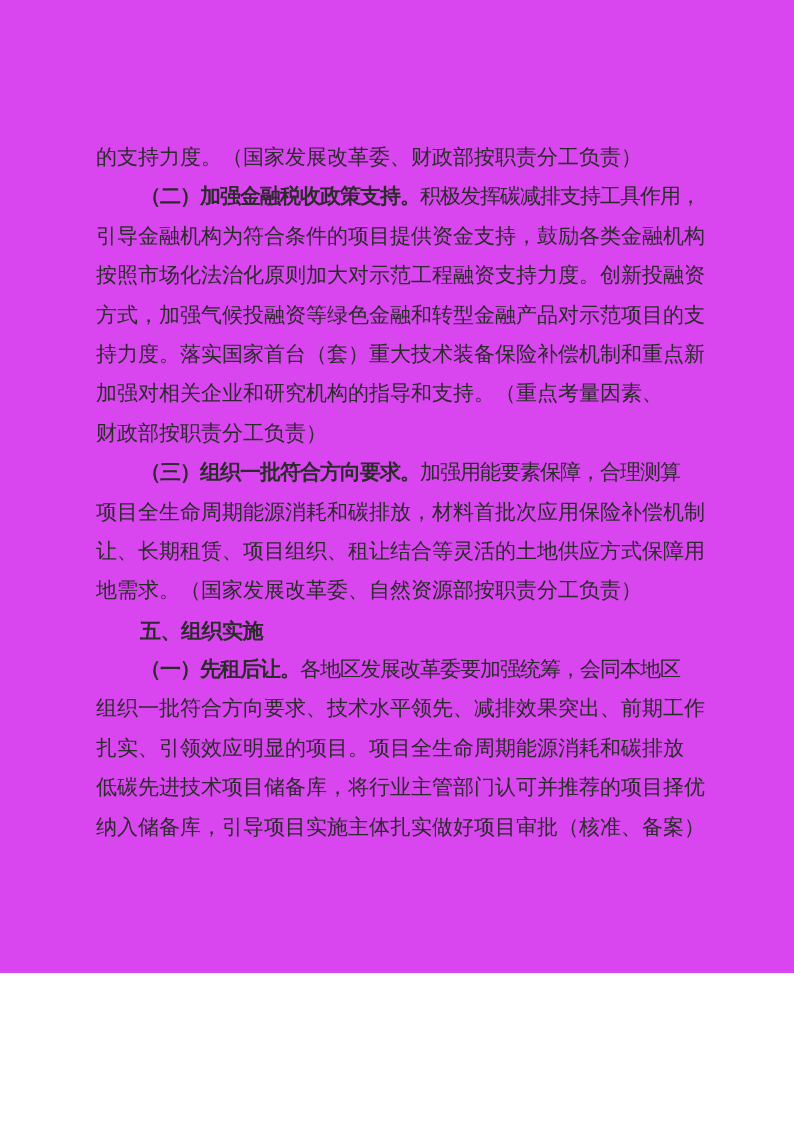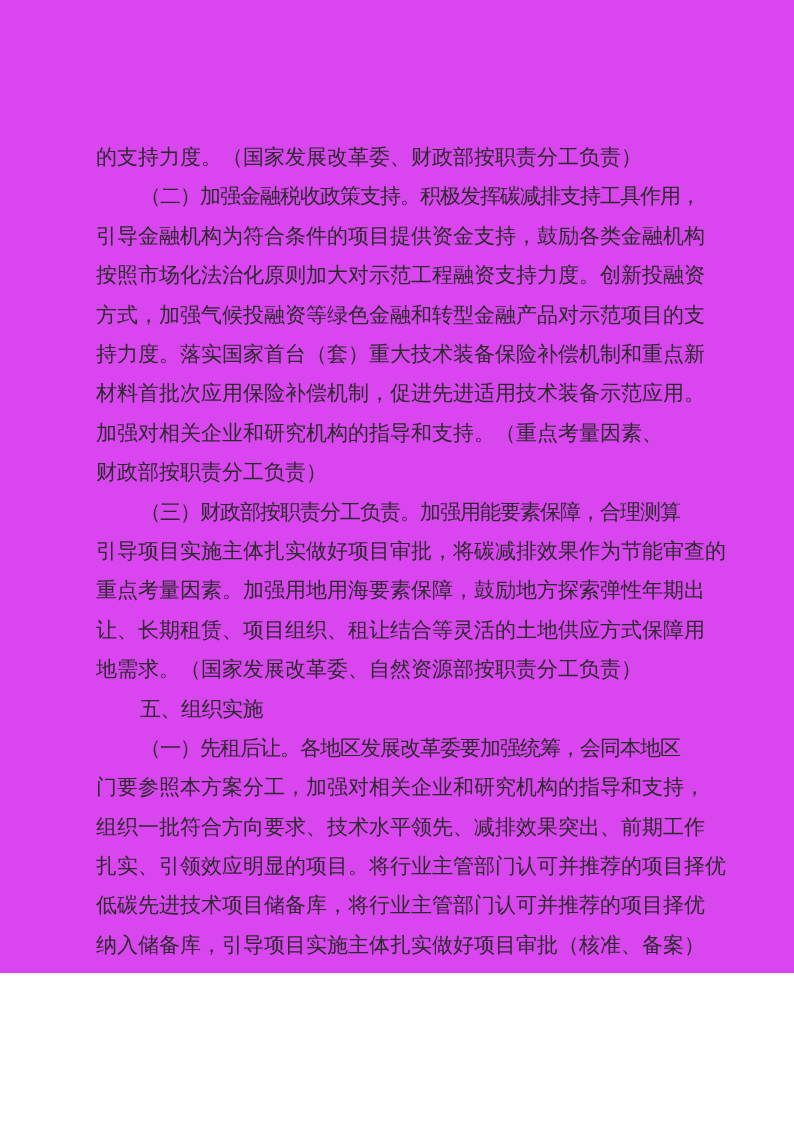--- a/index.html
+++ b/index.html
@@ -33,27 +33,27 @@
   .line.indent {
     padding-left: 44px;
   }
   .line.tight {
     letter-spacing: -1px;
   }
   .seg-body {
     font-weight: 400;
   }
   .seg-lead {
-    font-weight: 400;
+    font-weight: 700;
   }
   .seg-attribution {
     font-weight: 400;
   }
   .seg-heading {
-    font-weight: 400;
+    font-weight: 700;
     font-family: "Liberation Sans", "DejaVu Sans", sans-serif;
     letter-spacing: -0.5px;
   }
   .page-number {
     position: absolute;
     left: 0;
     right: 0;
     top: 1000px;
     text-align: center;
     font-size: 23px;
@@ -65,30 +65,27 @@
 <body>
 
 <div class="page">
   <main class="textblock">
       <div class="line"><span class="seg-body">的支持力度。</span><span class="seg-attribution">（国家发展改革委、财政部按职责分工负责）</span></div>
       <div class="line indent tight"><span class="seg-lead">（二）加强金融税收政策支持。</span><span class="seg-body">积极发挥碳减排支持工具作用，</span></div>
       <div class="line"><span class="seg-body">引导金融机构为符合条件的项目提供资金支持，鼓励各类金融机构</span></div>
       <div class="line"><span class="seg-body">按照市场化法治化原则加大对示范工程融资支持力度。创新投融资</span></div>
       <div class="line"><span class="seg-body">方式，加强气候投融资等绿色金融和转型金融产品对示范项目的支</span></div>
       <div class="line"><span class="seg-body">持力度。落实国家首台（套）重大技术装备保险补偿机制和重点新</span></div>
-      <div class="line"><span class="seg-body">材料首批次应用保险补偿机制，促进先进适用技术装备示范应用。</span></div>
       <div class="line"><span class="seg-body">加强对相关企业和研究机构的指导和支持。</span><span class="seg-attribution">（重点考量因素、</span></div>
       <div class="line"><span class="seg-attribution">财政部按职责分工负责）</span></div>
-      <div class="line indent tight"><span class="seg-lead">（三）财政部按职责分工负责。</span><span class="seg-body">加强用能要素保障，合理测算</span></div>
-      <div class="line"><span class="seg-body">引导项目实施主体扎实做好项目审批，将碳减排效果作为节能审查的</span></div>
-      <div class="line"><span class="seg-body">重点考量因素。加强用地用海要素保障，鼓励地方探索弹性年期出</span></div>
+      <div class="line indent tight"><span class="seg-lead">（三）组织一批符合方向要求。</span><span class="seg-body">加强用能要素保障，合理测算</span></div>
+      <div class="line"><span class="seg-body">项目全生命周期能源消耗和碳排放，材料首批次应用保险补偿机制</span></div>
       <div class="line"><span class="seg-body">让、长期租赁、项目组织、租让结合等灵活的土地供应方式保障用</span></div>
       <div class="line"><span class="seg-body">地需求。</span><span class="seg-attribution">（国家发展改革委、自然资源部按职责分工负责）</span></div>
       <div class="line indent"><span class="seg-heading">五、组织实施</span></div>
       <div class="line indent tight"><span class="seg-lead">（一）先租后让。</span><span class="seg-body">各地区发展改革委要加强统筹，会同本地区</span></div>
-      <div class="line"><span class="seg-body">门要参照本方案分工，加强对相关企业和研究机构的指导和支持，</span></div>
       <div class="line"><span class="seg-body">组织一批符合方向要求、技术水平领先、减排效果突出、前期工作</span></div>
-      <div class="line"><span class="seg-body">扎实、引领效应明显的项目。将行业主管部门认可并推荐的项目择优</span></div>
+      <div class="line"><span class="seg-body">扎实、引领效应明显的项目。项目全生命周期能源消耗和碳排放</span></div>
       <div class="line"><span class="seg-body">低碳先进技术项目储备库，将行业主管部门认可并推荐的项目择优</span></div>
       <div class="line"><span class="seg-body">纳入储备库，引导项目实施主体扎实做好项目审批（核准、备案）</span></div>
     </main>
   <div class="page-number">7</div>
 </div>
 
 </body></html>

